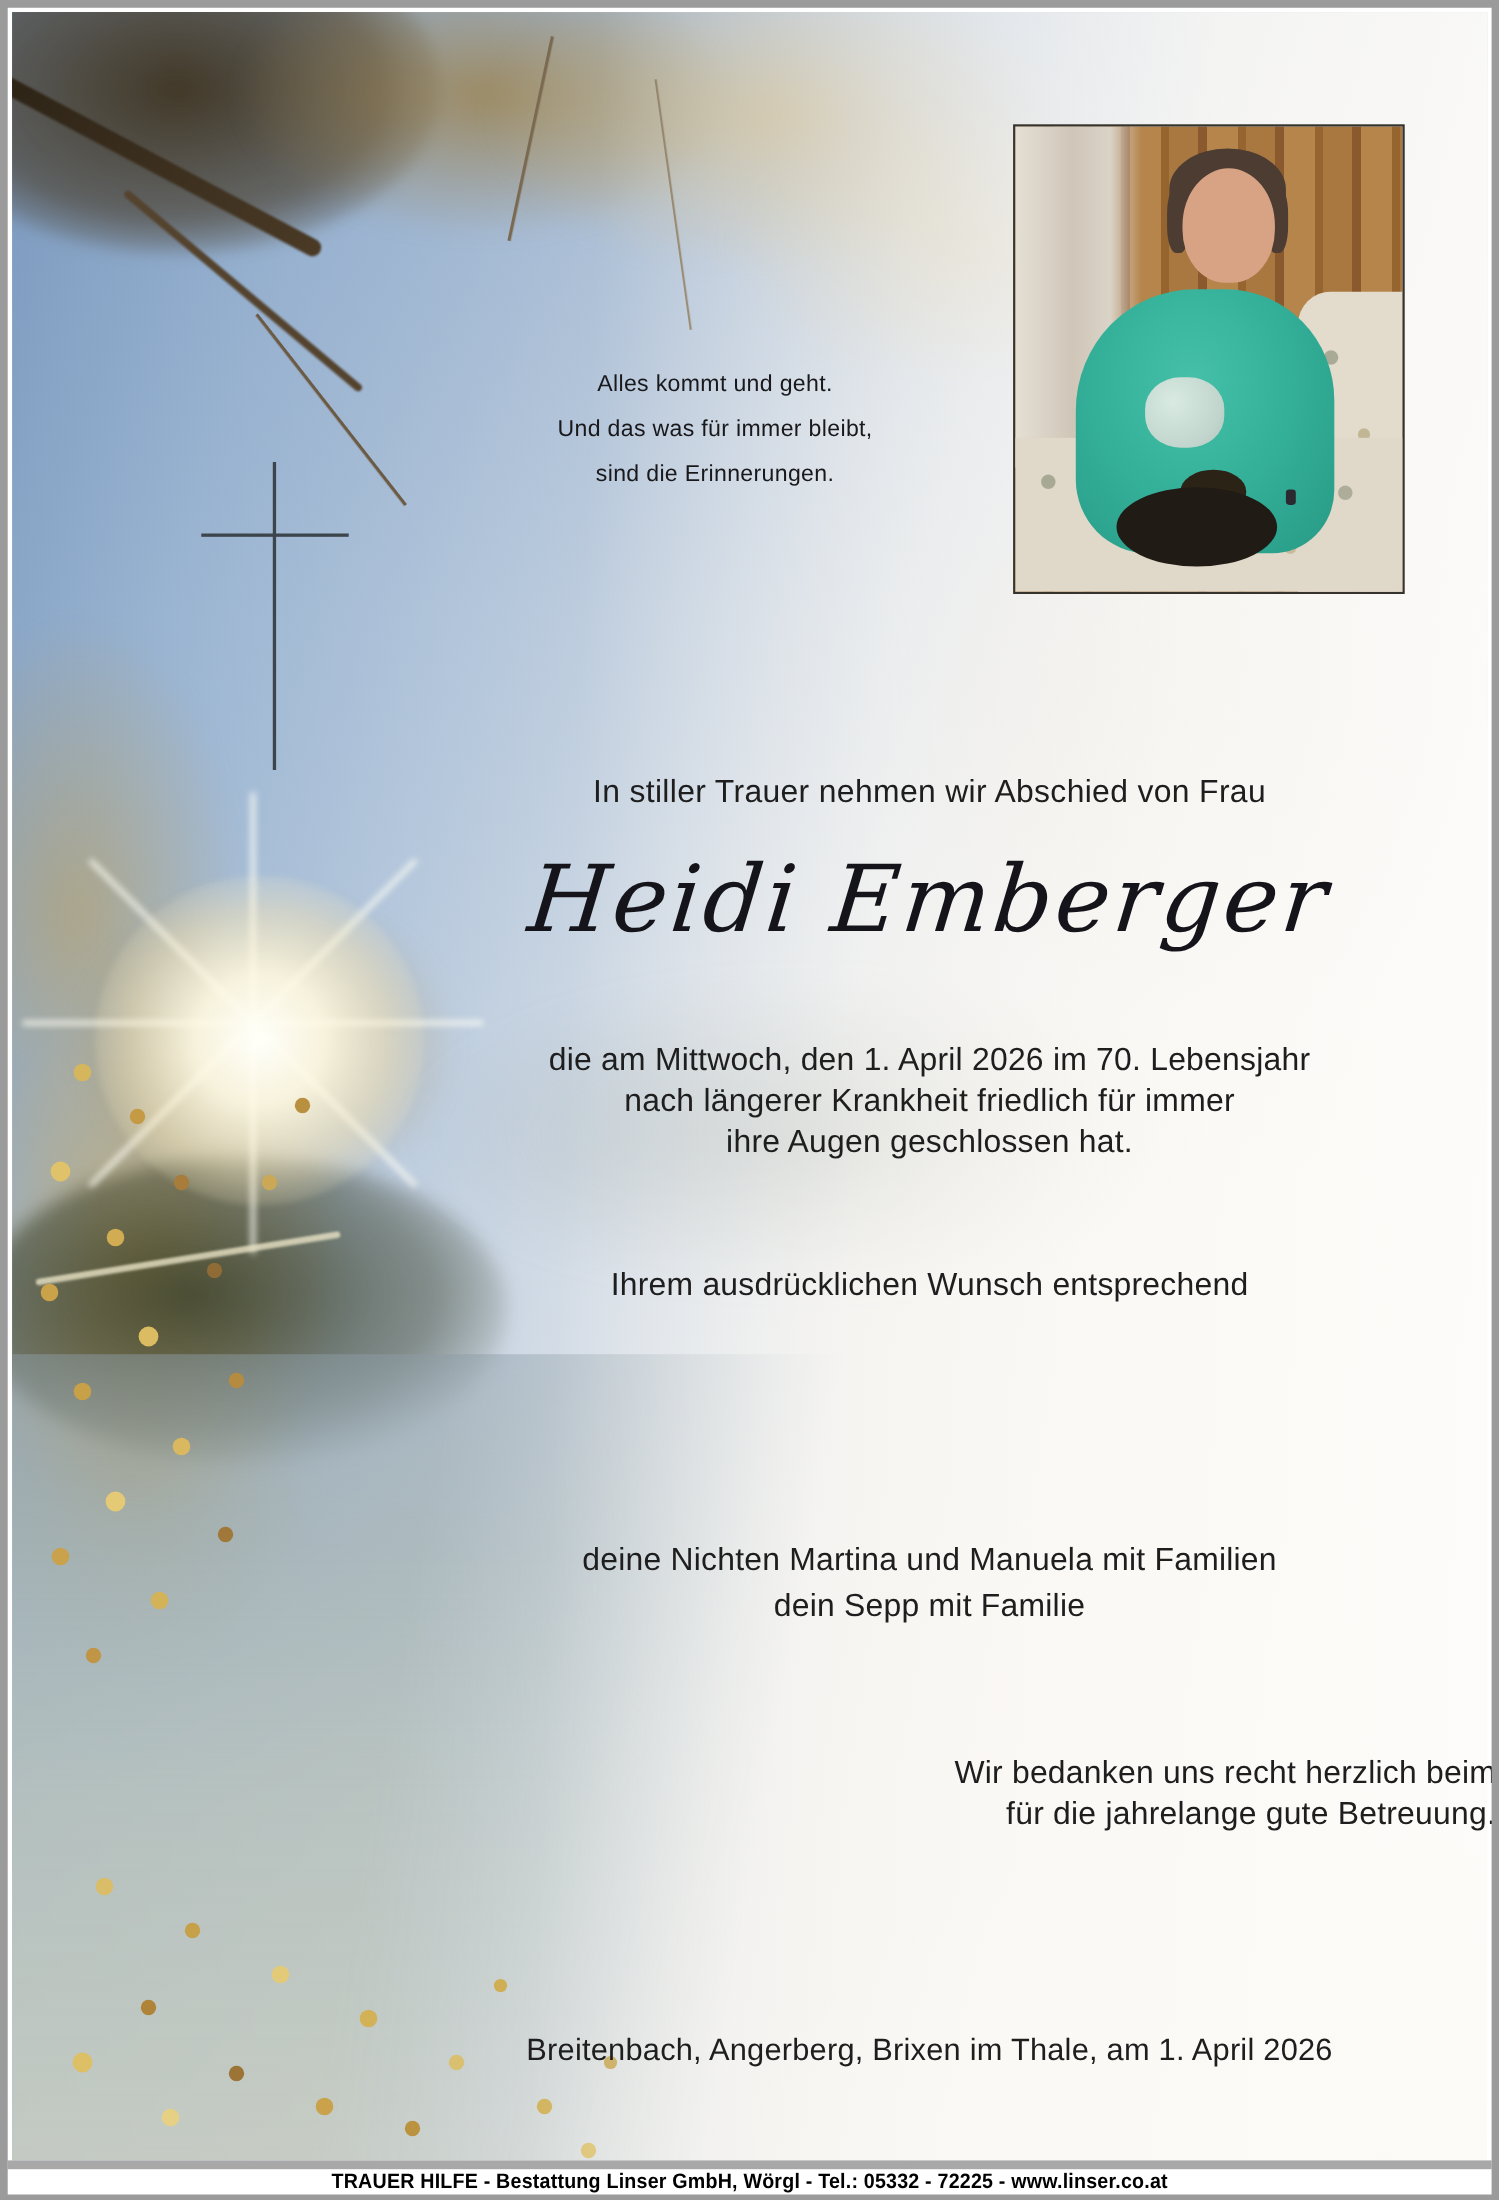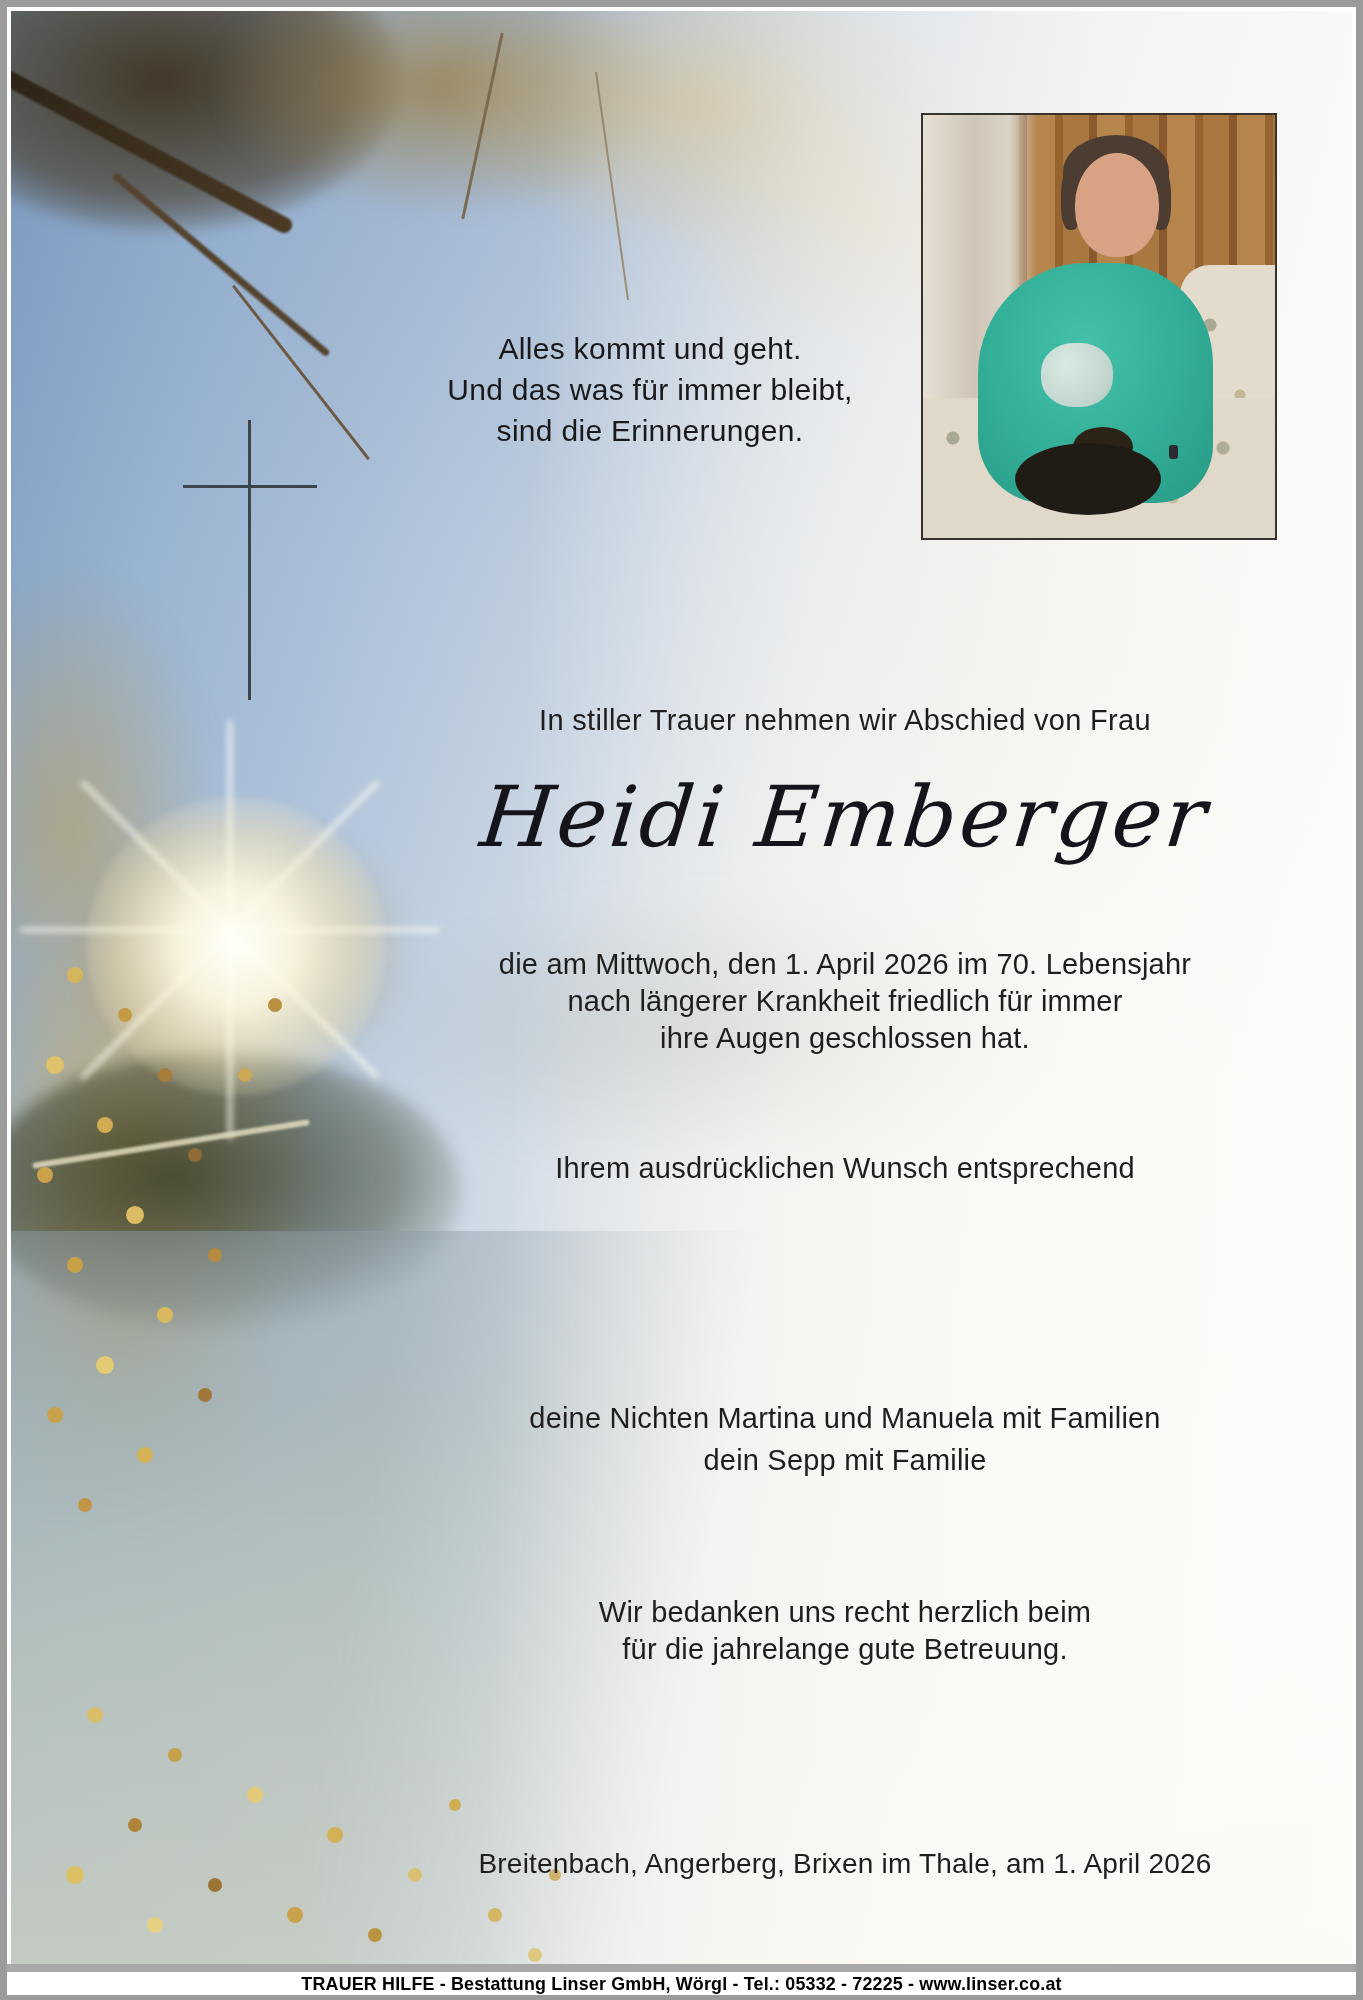--- a/index.html
+++ b/index.html
@@ -96,32 +96,32 @@
   .ph-hair{left:140px;top:20px;width:106px;height:74px;border-radius:55% 55% 40% 40%;background:#4c3c32;}
   .ph-hair2{left:138px;top:55px;width:20px;height:60px;border-radius:40%;background:#4c3c32;}
   .ph-hair3{left:228px;top:55px;width:20px;height:60px;border-radius:40%;background:#4c3c32;}
   .ph-bear{left:118px;top:228px;width:72px;height:64px;border-radius:45%;
     background:radial-gradient(circle at 35% 35%, #e9efe9 0%, #cfd8d2 70%, #b9c4bc 100%);opacity:.9;}
   .ph-cat{left:92px;top:328px;width:146px;height:72px;border-radius:50%;background:#211b15;}
   .ph-cat2{left:150px;top:312px;width:60px;height:40px;border-radius:50%;background:#2c2317;}
   .ph-watch{left:246px;top:330px;width:9px;height:14px;border-radius:3px;background:#2a2a30;}
   
   .t{position:absolute;text-align:center;color:#1e1e1e;z-index:10;}
-  .verse{left:150px;top:328px;width:1000px;font-size:30px;line-height:41px;letter-spacing:.3px;color:#19191c;}
+  .verse{left:150px;top:328px;width:1000px;font-size:21px;line-height:41px;letter-spacing:.3px;color:#19191c;}
   .intro{left:330px;top:704px;width:1030px;font-size:29px;letter-spacing:.3px;}
   .name{left:330px;top:768px;width:1030px;font-size:84px;
     font-family:"DejaVu Serif","Liberation Serif",serif;font-style:italic;font-weight:400;
     letter-spacing:3px;color:#14141a;transform:skewX(-6deg);}
   .para{left:330px;width:1030px;font-size:29px;line-height:37px;letter-spacing:.2px;}
   .death{top:946px;}
   .burial{top:1150px;}
   .remtitle{left:330px;top:1354px;width:1030px;font-size:30px;font-weight:700;letter-spacing:.2px;}
   .rem1{left:330px;top:1402px;width:1030px;font-size:29px;letter-spacing:.2px;}
   .rem2{left:330px;top:1444px;width:1030px;font-size:29px;letter-spacing:.2px;}
-  .thanks{top:1594px;}
+  .thanks{top:1594px;text-align:right;}
   .dateline{left:330px;top:1848px;width:1030px;font-size:28px;letter-spacing:.2px;}
   
   .footer-bar{position:absolute;left:7px;right:7px;top:1964px;height:8px;background:#a8a8a8;z-index:12;}
   .footer-text{position:absolute;left:0;right:0;top:1973px;text-align:center;z-index:12;
     font-size:19px;font-weight:700;color:#000;transform:scaleX(.94);letter-spacing:.2px;}
 </style>
 </head>
 <body>
 
 <div class="page">

